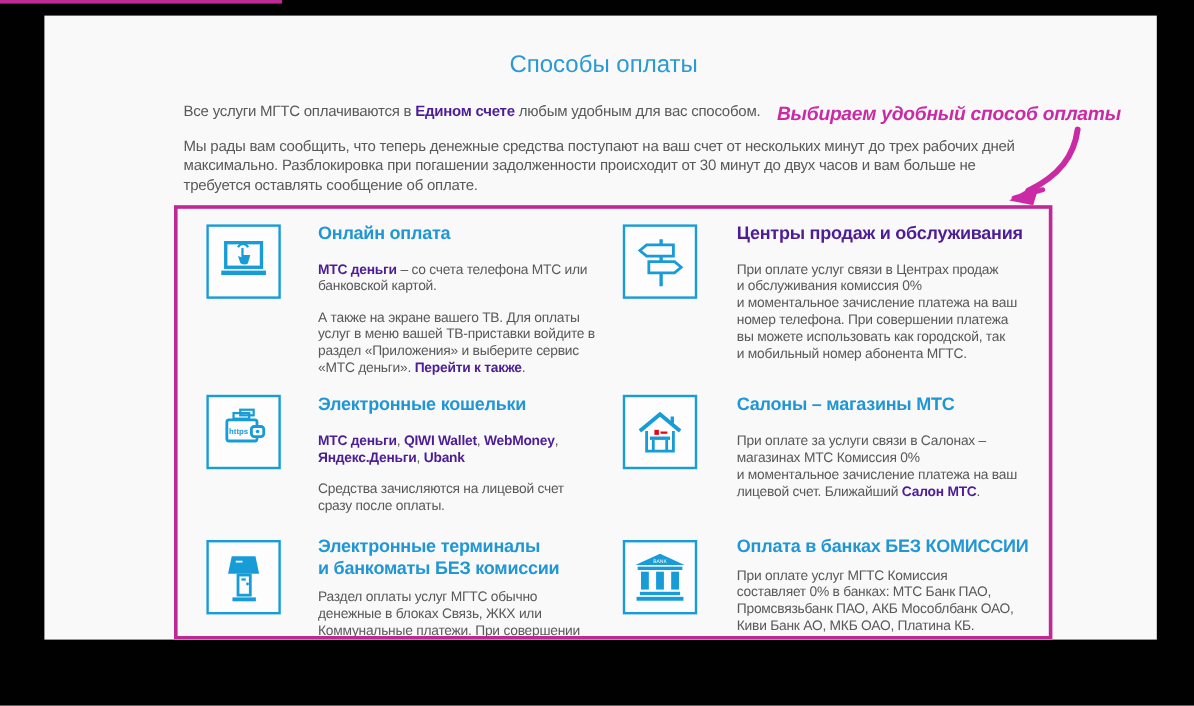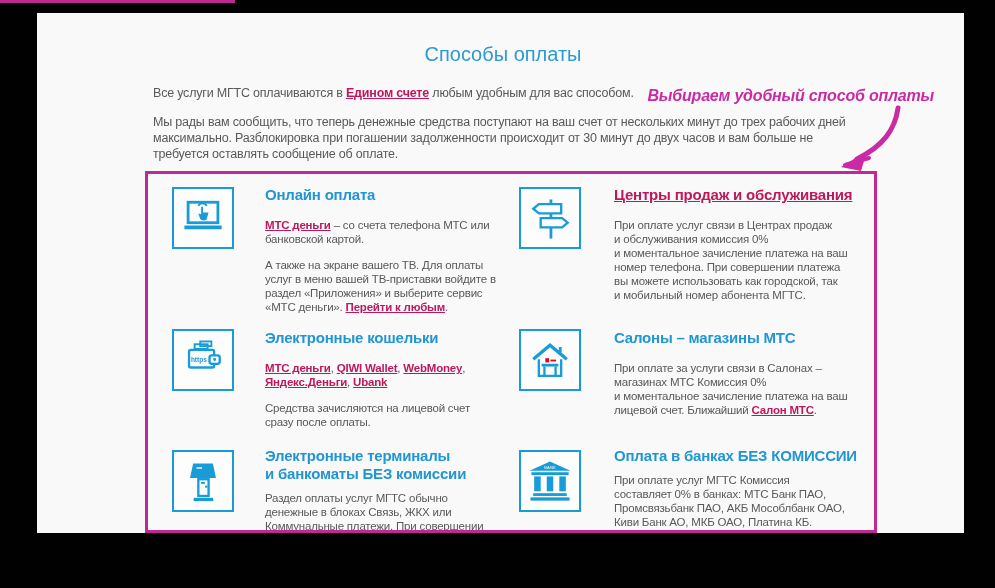--- a/index.html
+++ b/index.html
@@ -12,21 +12,21 @@
   .page{
     position:absolute;left:37px;top:13px;width:927px;height:520px;
     background:#f9f9f9;overflow:hidden;
   }
   .intro{position:absolute;left:116px;top:30px;width:700px;color:#58595b;}
   .page-title{
     font-size:20px;font-weight:400;color:#2b99d3;margin:0 0 19px 0;letter-spacing:0;text-align:center;
   }
   .intro p{font-size:12.5px;letter-spacing:-0.2px;line-height:16px;margin:0 0 11px 0;}
   .intro p.gap{margin-bottom:13px;}
-  a,.lnk{color:#be185d;font-weight:bold;text-decoration:underline;cursor:pointer;}
+  a,.lnk{color:#4c1d95;font-weight:bold;cursor:pointer;}
   .annotation{
     position:absolute;right:30px;top:74px;
     color:#ca2ba5;font-size:16px;font-style:italic;font-weight:bold;letter-spacing:-0.2px;
     white-space:nowrap;
   }
   .arrow-svg{position:absolute;left:798px;top:90px;width:76px;height:72px;}
   .highlight-box{
     position:absolute;left:108px;top:158px;width:732px;height:362px;
     border:3px solid #bf2996;box-sizing:border-box;overflow:hidden;background:#f9f9f9;
   }
@@ -81,21 +81,21 @@
         <path d="M27 16 v8 l-3,-1 2,6 c1,2 7,2 7,0 l2,-7 h-6 v-6 a1.4,1.4 0 0 0 -2,0 z" fill="#189cd8"></path>
       </svg>
     </div>
     <div class="card-text c-r1 c-col1">
       <div class="card-title">Онлайн оплата</div>
       <p class="card-body"><span class="lnk">МТС деньги</span><span> – со счета телефона МТС или
 банковской картой.</span></p>
       <p class="card-body"><span>А также на экране вашего ТВ. Для оплаты
 услуг в меню вашей ТВ-приставки войдите в
 раздел «Приложения» и выберите сервис
-«МТС деньги». </span><span class="lnk">Перейти к любым</span><span>.</span></p>
+«МТС деньги». </span><span class="lnk">Перейти к также</span><span>.</span></p>
     </div>
 
     <div class="icon-box i-r1 i-col2">
       <svg width="54" height="54" viewBox="0 0 58 58">
         <line x1="30" y1="8" x2="30" y2="50" stroke="#189cd8" stroke-width="3"></line>
         <polygon points="17,13 41,13 41,23 17,23 11,18" fill="#fdfdfd" stroke="#189cd8" stroke-width="2.5"></polygon>
         <polygon points="19,28 42,28 48,33 42,38 19,38" fill="#fdfdfd" stroke="#189cd8" stroke-width="2.5"></polygon>
       </svg>
     </div>
     <div class="card-text c-r1 c-col2">

